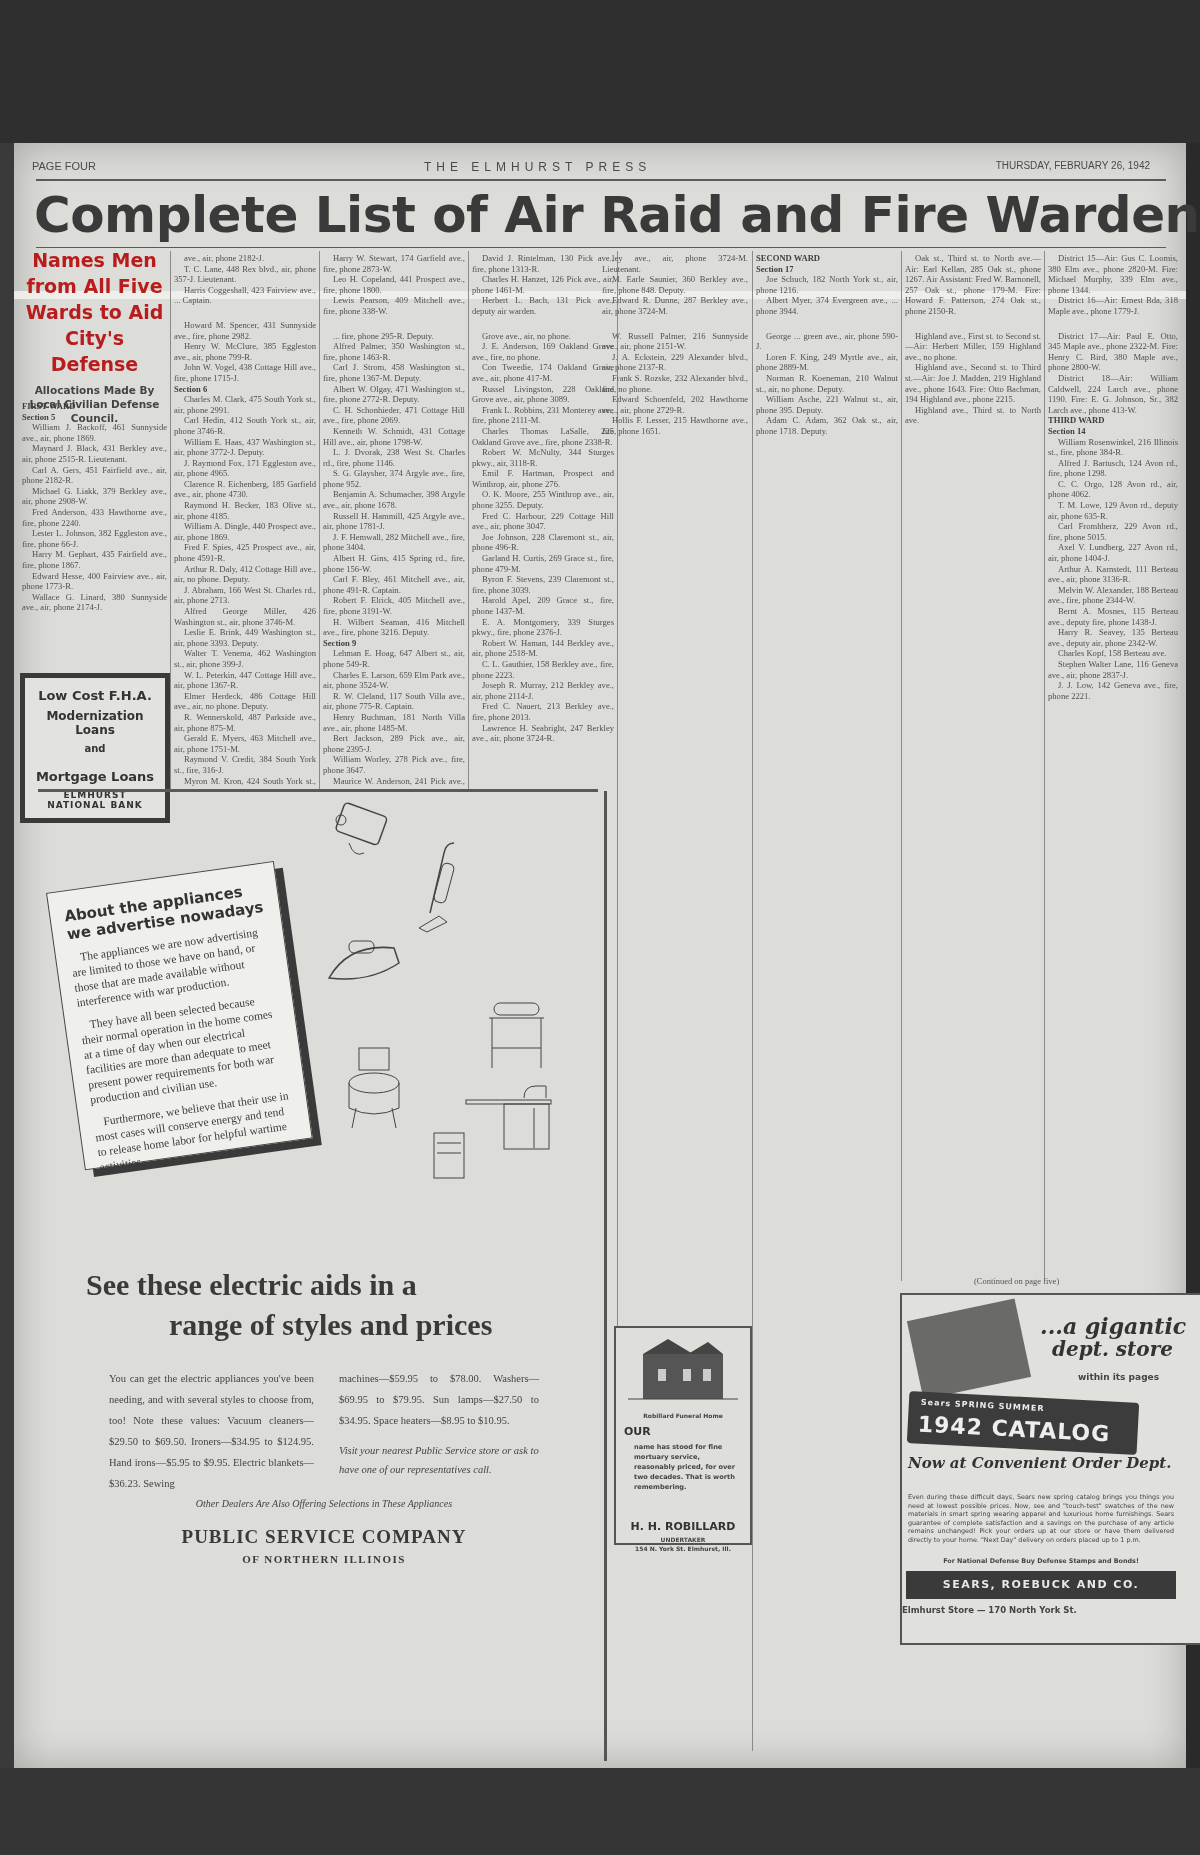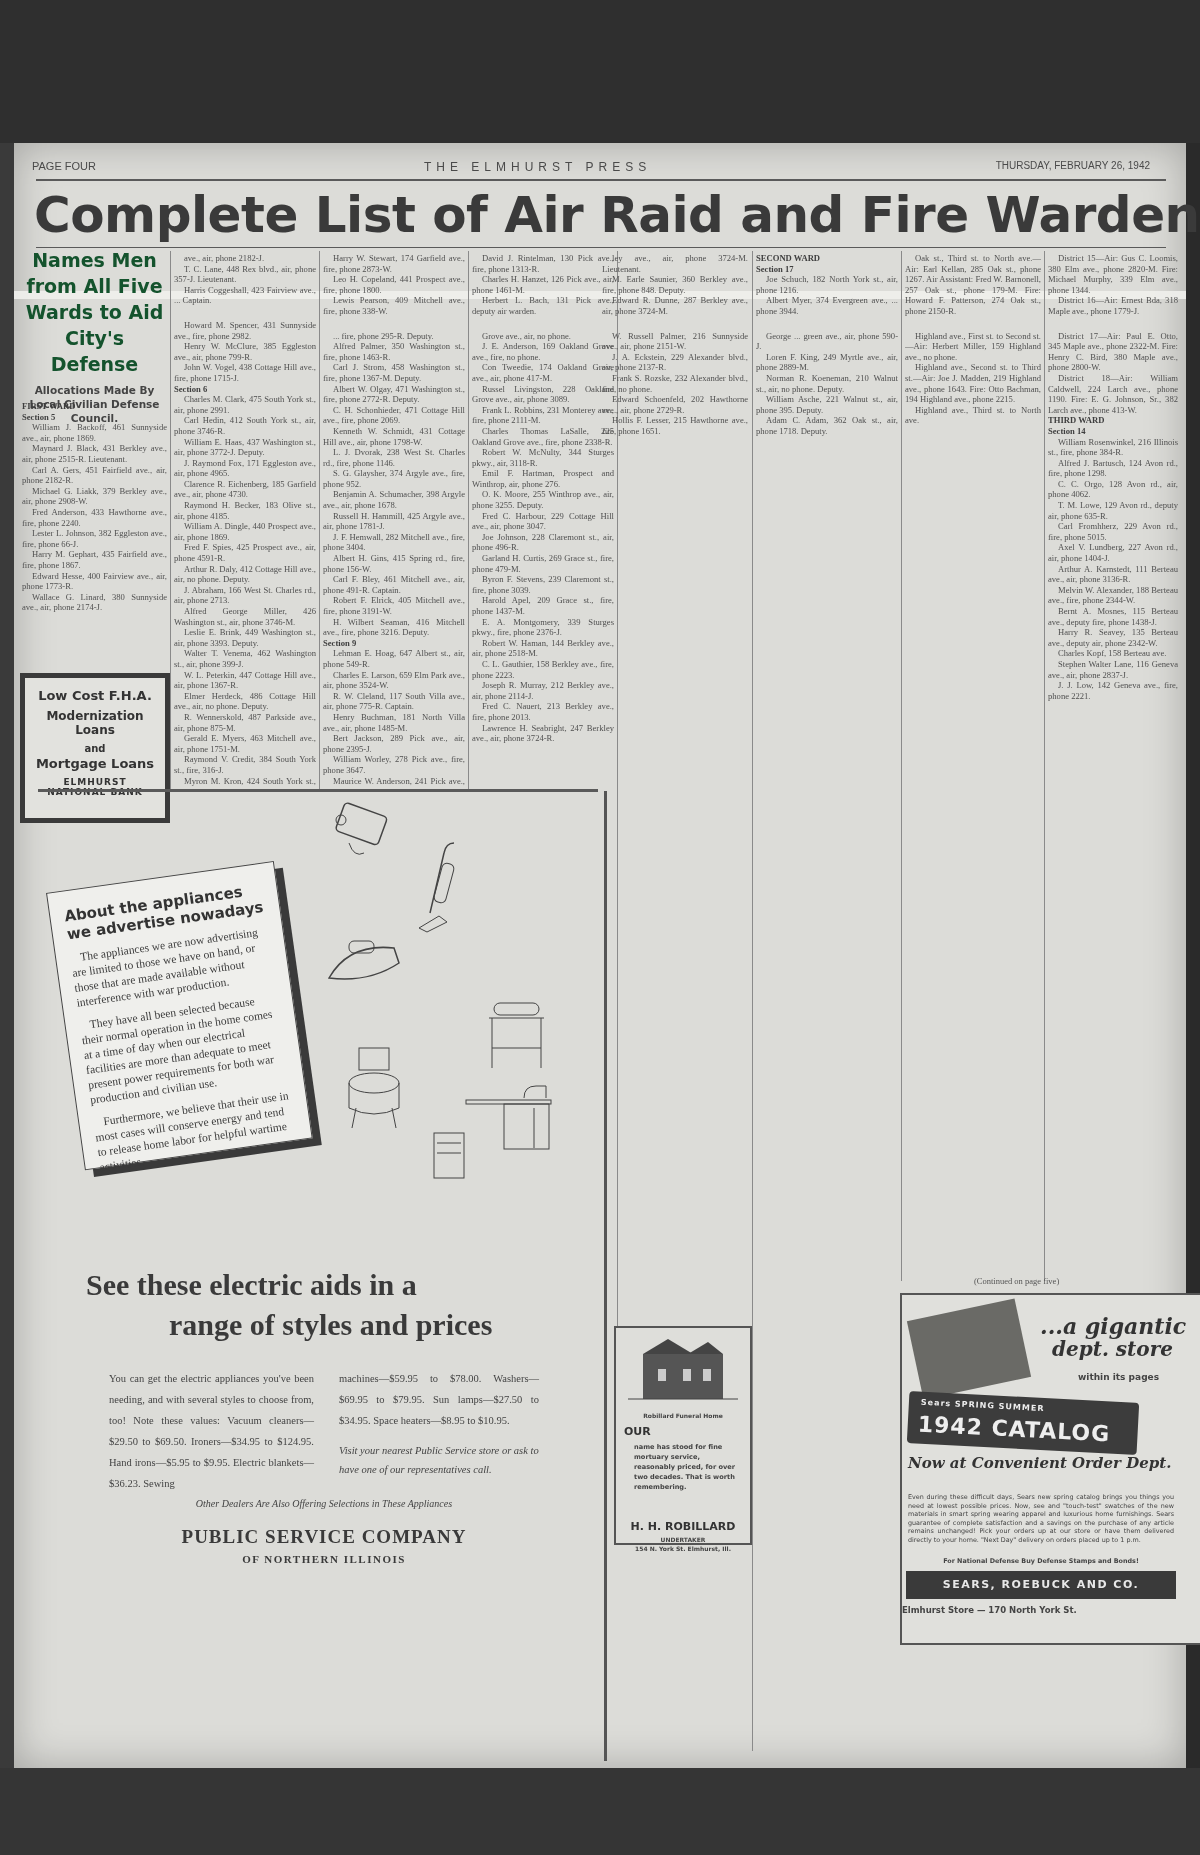--- a/index.html
+++ b/index.html
@@ -32,34 +32,34 @@
 
   .col {
     position:absolute; font-size:8.6px; line-height:10.6px; color:#505050;
     text-align:justify; overflow:hidden;
   }
   .col p { margin:0; text-indent:10px; }
   .col .sec { font-weight:bold; text-indent:0; color:#3e3e3e; }
   .vline { position:absolute; width:1px; background:#8a8a8a; }
 
   .side-head { position:absolute; left:8px; top:104px; width:145px; }
-  .side-head .h1 { font-family:"DejaVu Sans", sans-serif; font-weight:bold; font-size:19px; line-height:26px; color:#14532d; text-align:center; }
+  .side-head .h1 { font-family:"DejaVu Sans", sans-serif; font-weight:bold; font-size:19px; line-height:26px; color:#b91c1c; text-align:center; }
   .side-head .h2 { font-family:"DejaVu Sans", sans-serif; font-weight:bold; font-size:10.5px; line-height:14px; color:#444; text-align:center; margin-top:6px; }
 
   .tear { position:absolute; left:0; width:1172px; height:8px; background:#efefec; opacity:0.9; }
 
   .bank-ad {
     position:absolute; left:6px; top:530px; width:140px; height:140px;
     border:5px solid #3a3a3a; background:#e2e2de; text-align:center;
     font-family:"DejaVu Sans", sans-serif; font-weight:bold; color:#333;
   }
   .bank-ad .l1 { font-size:13px; margin-top:10px; }
   .bank-ad .l2 { font-size:12px; margin-top:6px; }
   .bank-ad .l3 { font-size:10px; margin-top:6px; }
-  .bank-ad .l4 { font-size:13px; margin-top:2px; }
+  .bank-ad .l4 { font-size:13px; margin-top:15px; }
   .bank-ad .l5 { font-size:9px; margin-top:6px; letter-spacing:1px; }
   .bank-ad .l6 { font-size:9px; letter-spacing:1px; }
   .card {
     position:absolute; left:2px; top:95px; width:230px; height:280px;
     background:#efefec; border:1px solid #444;
     transform:rotate(-8deg); transform-origin:left top;
     box-shadow:8px 8px 0 #3a3a3a;
     padding:16px 14px; box-sizing:border-box;
   }
   .card .ct { font-family:"DejaVu Sans", sans-serif; font-weight:bold; font-size:15px; line-height:18px; color:#333; }

